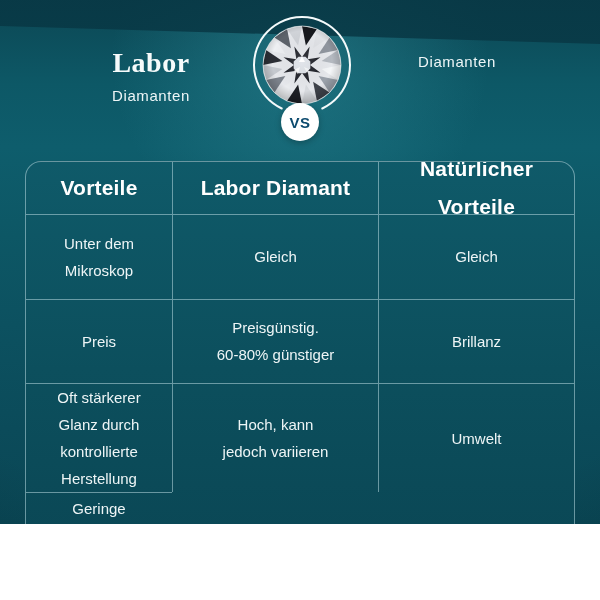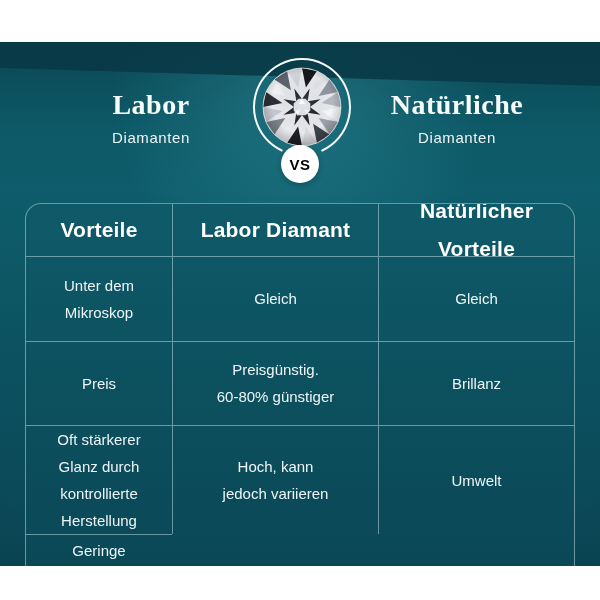--- a/index.html
+++ b/index.html
@@ -10,21 +10,20 @@
     width:600px;height:600px;
     font-family:"Liberation Sans","DejaVu Sans",sans-serif;
     color:#fff;
   }
   .stage{
     position:relative;width:600px;height:524px;overflow:hidden;
     background:
       radial-gradient(circle at 50% 11%, rgba(47,139,153,0.50) 0%, rgba(47,139,153,0) 34%),
       radial-gradient(ellipse 130% 95% at 50% 45%, rgba(0,0,0,0) 58%, rgba(2,24,32,0.35) 100%),
       linear-gradient(180deg,#0c4754 0%,#0d5866 16%,#0e5d6c 28%,#0d5765 45%,#0c5160 62%,#0b4b5a 82%,#0a4755 100%);
-    margin-top: 42px;
   }
   .band-top{
     position:absolute;inset:0;pointer-events:none;
     background:linear-gradient(180deg,rgba(8,56,69,0.9),rgba(8,56,69,0.55));
     clip-path:polygon(0 0,100% 0,100% 44px,0 26px);
   }
   .band-bottom{
     position:absolute;inset:0;pointer-events:none;
     background:rgba(6,42,53,0.5);
     clip-path:polygon(0 100%,100% 100%,100% 576px,0 588px);
@@ -43,21 +42,21 @@
     letter-spacing:0.6px;color:#eef6f7;font-weight:400;
   }
   .diamond-wrap{position:absolute;left:247px;top:10px;width:110px;height:110px;}
   .vs-badge{
     position:absolute;left:281px;top:103px;width:38px;height:38px;
     background:#ffffff;border-radius:50%;
     display:flex;align-items:center;justify-content:center;
     box-shadow:0 2px 6px rgba(0,0,0,0.25);
   }
   .vs-badge span{
-    font-size:15px;font-weight:700;color:#000000;letter-spacing:0.5px;
+    font-size:15px;font-weight:700;color:#0c4a6e;letter-spacing:0.5px;
   }
   
   .table{
     position:absolute;left:25px;top:161px;width:550px;height:417px;
     border:1px solid var(--line);border-radius:16px;overflow:hidden;
     background:linear-gradient(180deg,#0f5a69 0%,#0c4f5d 50%,#0a4654 100%);
     display:grid;
     grid-template-columns:146px 206px 1fr;
     grid-template-rows:52px repeat(4,1fr);
     box-sizing:border-box;
@@ -81,21 +80,20 @@
 
   <div class="band-top"></div>
   <div class="band-bottom"></div>
 
   <div class="title left">
     <div class="serif">Labor</div>
     <div class="sans">Diamanten</div>
   </div>
 
   <div class="title right">
-    <div class="serif">Natürliche</div>
     <div class="sans">Diamanten</div>
   </div>
 
   <div class="diamond-wrap">
     <svg width="110" height="110" viewBox="-55 -55 110 110">
       <defs>
         <radialGradient id="shade" cx="50%" cy="45%" r="55%">
           <stop offset="0%" stop-color="rgba(255,255,255,0.10)"></stop>
           <stop offset="70%" stop-color="rgba(0,0,0,0)"></stop>
           <stop offset="100%" stop-color="rgba(0,0,0,0.22)"></stop>

